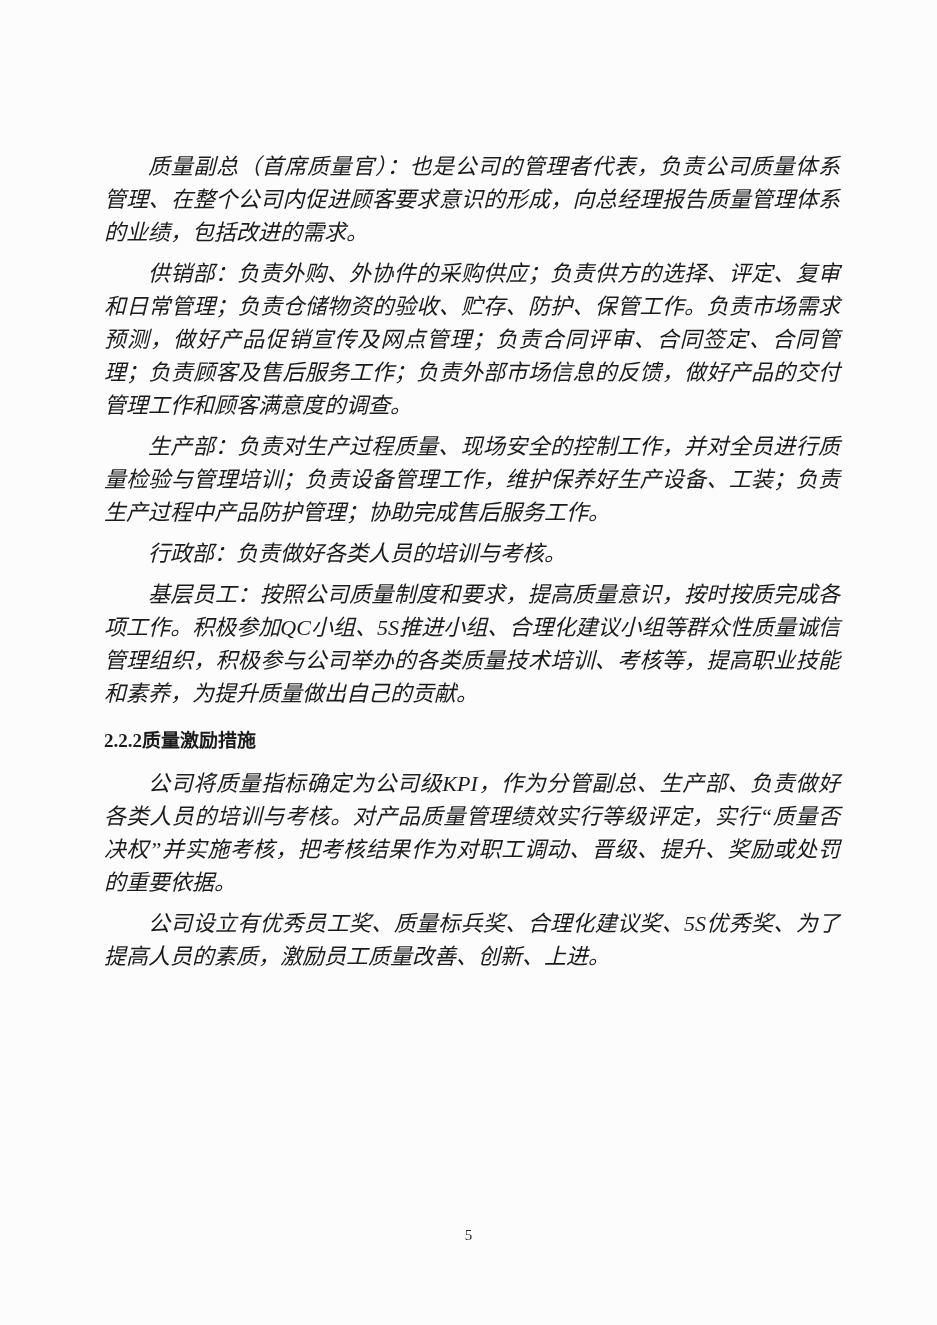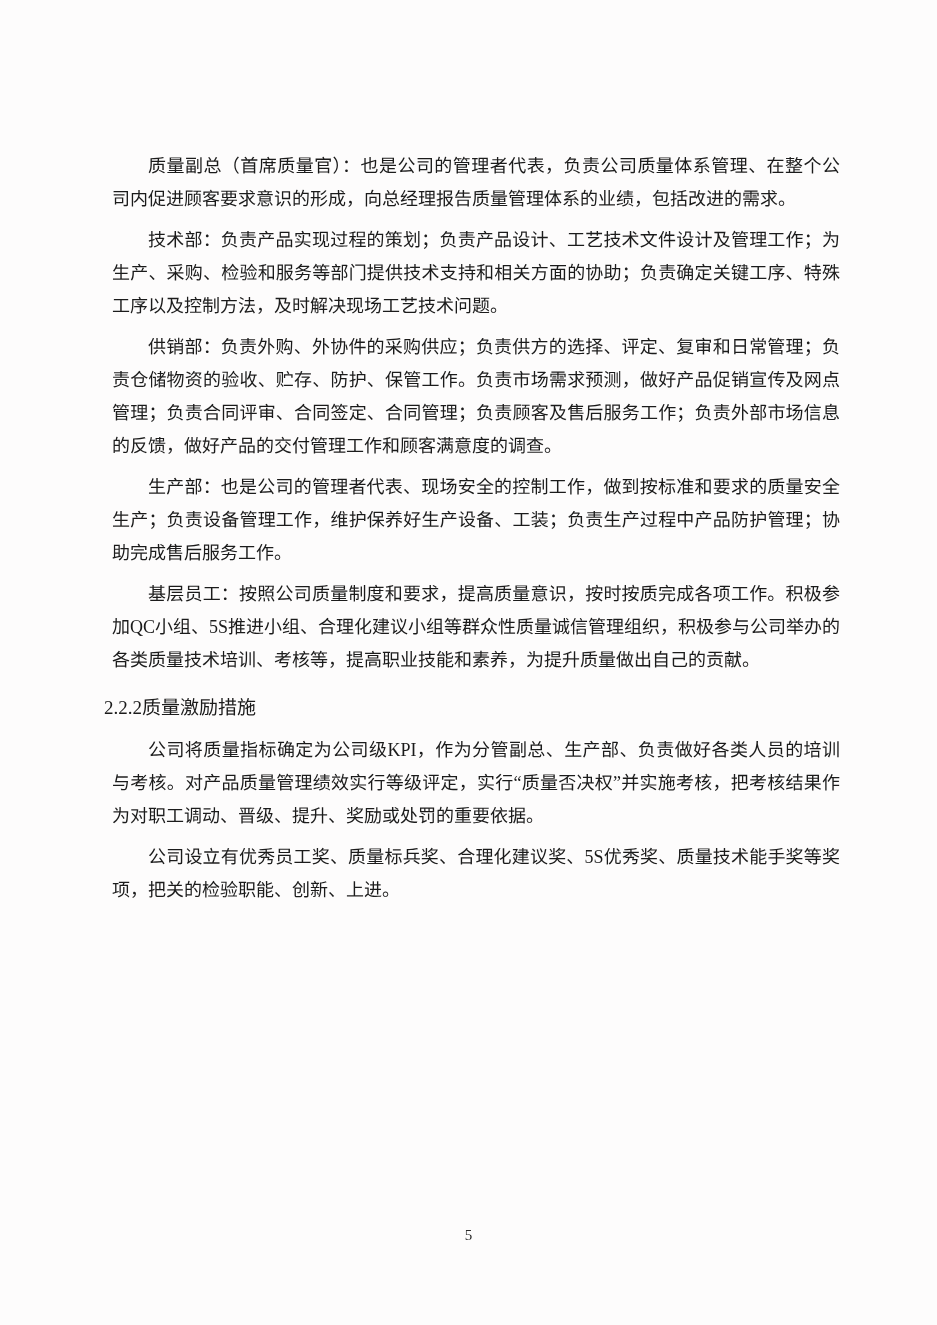--- a/index.html
+++ b/index.html
@@ -22,55 +22,56 @@
   }
   .content {
     position: absolute;
     left: 104px;
     top: 0;
     width: 736px;
     padding-top: 150px;
     box-sizing: content-box;
   }
   .para {
-    font-size: 18px;
+    font-size: 22px;
     line-height: 33px;
     text-align: justify;
     text-indent: 2em;
-    margin: 0 0 8px 8px;
+    margin: 0 0 8px 0;
     letter-spacing: 0;
+    font-style: italic;
   }
   .heading {
     font-size: 19px;
     line-height: 33px;
-    font-weight: normal;
+    font-weight: bold;
     margin: 14px 0 10px 0;
     text-indent: 0;
   }
   .page-number {
     position: absolute;
     left: 0;
     right: 0;
     top: 1227px;
     text-align: center;
     font-size: 15px;
     color: #2a2a2a;
   }
 </style>
 </head>
 <body>
 
 <div class="page">
   <div class="content">
     <p class="para">质量副总（首席质量官）：也是公司的管理者代表，负责公司质量体系管理、在整个公司内促进顾客要求意识的形成，向总经理报告质量管理体系的业绩，包括改进的需求。</p>
-    <p class="para">技术部：负责产品实现过程的策划；负责产品设计、工艺技术文件设计及管理工作；为生产、采购、检验和服务等部门提供技术支持和相关方面的协助；负责确定关键工序、特殊工序以及控制方法，及时解决现场工艺技术问题。</p>
     <p class="para">供销部：负责外购、外协件的采购供应；负责供方的选择、评定、复审和日常管理；负责仓储物资的验收、贮存、防护、保管工作。负责市场需求预测，做好产品促销宣传及网点管理；负责合同评审、合同签定、合同管理；负责顾客及售后服务工作；负责外部市场信息的反馈，做好产品的交付管理工作和顾客满意度的调查。</p>
-    <p class="para">生产部：也是公司的管理者代表、现场安全的控制工作，做到按标准和要求的质量安全生产；负责设备管理工作，维护保养好生产设备、工装；负责生产过程中产品防护管理；协助完成售后服务工作。</p>
+    <p class="para">生产部：负责对生产过程质量、现场安全的控制工作，并对全员进行质量检验与管理培训；负责设备管理工作，维护保养好生产设备、工装；负责生产过程中产品防护管理；协助完成售后服务工作。</p>
+    <p class="para">行政部：负责做好各类人员的培训与考核。</p>
     <p class="para">基层员工：按照公司质量制度和要求，提高质量意识，按时按质完成各项工作。积极参加QC小组、5S推进小组、合理化建议小组等群众性质量诚信管理组织，积极参与公司举办的各类质量技术培训、考核等，提高职业技能和素养，为提升质量做出自己的贡献。</p>
 
     <h2 class="heading">2.2.2质量激励措施</h2>
 
     <p class="para">公司将质量指标确定为公司级KPI，作为分管副总、生产部、负责做好各类人员的培训与考核。对产品质量管理绩效实行等级评定，实行“质量否决权”并实施考核，把考核结果作为对职工调动、晋级、提升、奖励或处罚的重要依据。</p>
-    <p class="para">公司设立有优秀员工奖、质量标兵奖、合理化建议奖、5S优秀奖、质量技术能手奖等奖项，把关的检验职能、创新、上进。</p>
+    <p class="para">公司设立有优秀员工奖、质量标兵奖、合理化建议奖、5S优秀奖、为了提高人员的素质，激励员工质量改善、创新、上进。</p>
   </div>
 
   <div class="page-number">5</div>
 </div>
 
 </body></html>

